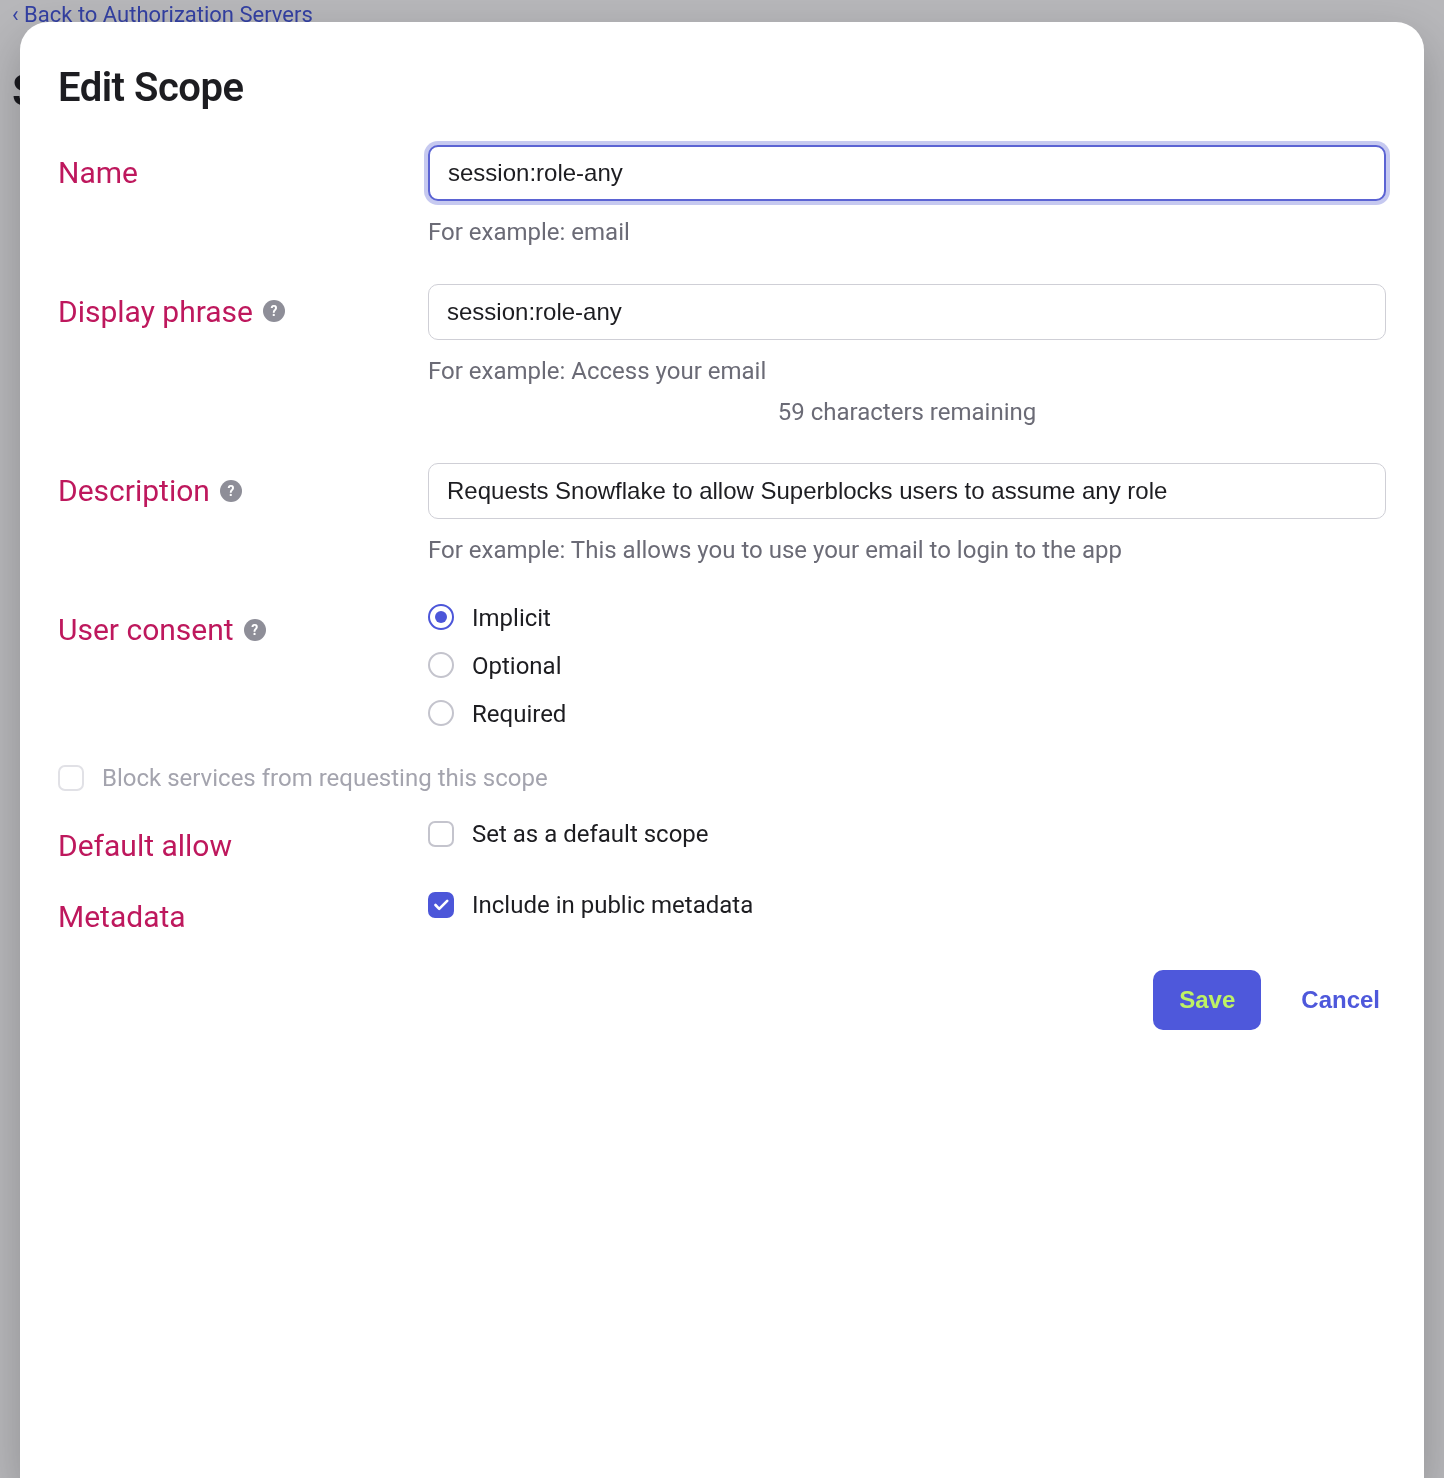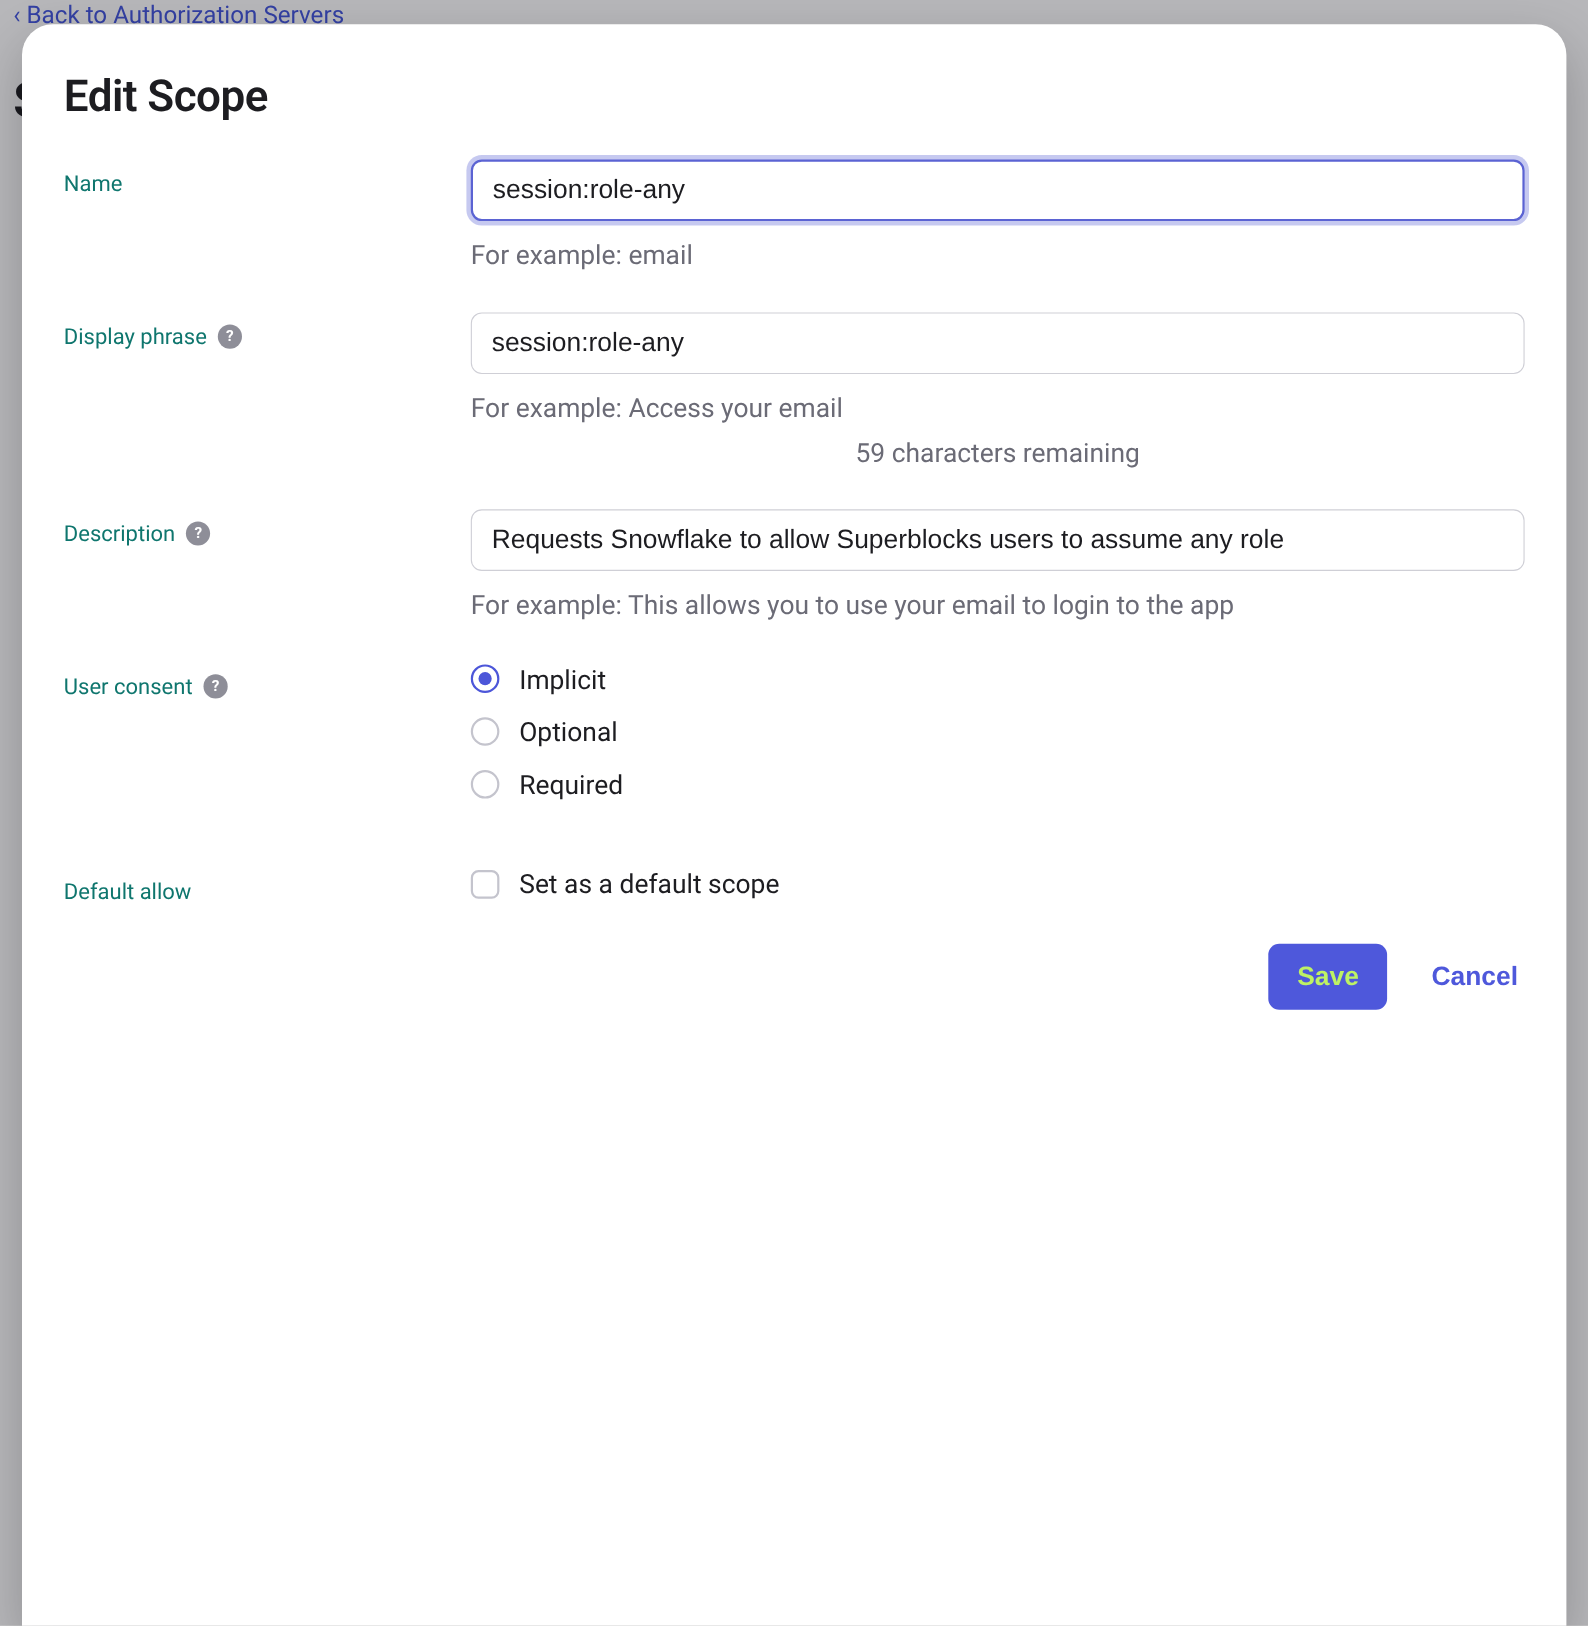--- a/index.html
+++ b/index.html
@@ -63,22 +63,22 @@
   .form-row.tight { margin-bottom: 26px; }
   .label-col {
     width: 370px;
     flex: 0 0 370px;
     padding-top: 10px;
     display: flex;
     align-items: center;
     gap: 10px;
   }
   .label-text {
-    font-size: 20px;
-    color: #0f766e;
+    font-size: 30px;
+    color: #be185d;
   }
   .help-icon {
     width: 22px;
     height: 22px;
     border-radius: 50%;
     background: #8e8e98;
     color: #ffffff;
     display: inline-flex;
     align-items: center;
     justify-content: center;
@@ -230,32 +230,53 @@
         </div>
         <div class="radio-item">
           <span class="radio-circle"></span>
           <span class="radio-label">Required</span>
         </div>
       </div>
     </div>
   </div>
 
   <div class="form-row tight">
+    <div class="field-col">
+      <div class="check-row">
+        <span class="checkbox disabled"></span>
+        <span class="check-label disabled">Block services from requesting this scope</span>
+      </div>
+    </div>
   </div>
 
   <div class="form-row tight">
     <div class="label-col">
       <span class="label-text">Default allow</span>
     </div>
     <div class="field-col">
       <div class="check-row">
         <span class="checkbox"></span>
         <span class="check-label">Set as a default scope</span>
       </div>
     </div>
   </div>
 
+  <div class="form-row tight">
+    <div class="label-col">
+      <span class="label-text">Metadata</span>
+    </div>
+    <div class="field-col">
+      <div class="check-row">
+        <span class="checkbox checked">
+          <svg class="check-mark" width="15" height="12" viewBox="0 0 15 12">
+              <path d="M1.5 6 L5.2 9.8 L13.2 1.8" stroke="#fff" stroke-width="2.6" fill="none" stroke-linecap="round" stroke-linejoin="round"></path>
+            </svg>
+        </span>
+        <span class="check-label">Include in public metadata</span>
+      </div>
+    </div>
+  </div>
 
   <div class="footer">
     <button class="btn btn-primary">Save</button>
     <button class="btn btn-link">Cancel</button>
   </div>
 </div>
 
 </body></html>

